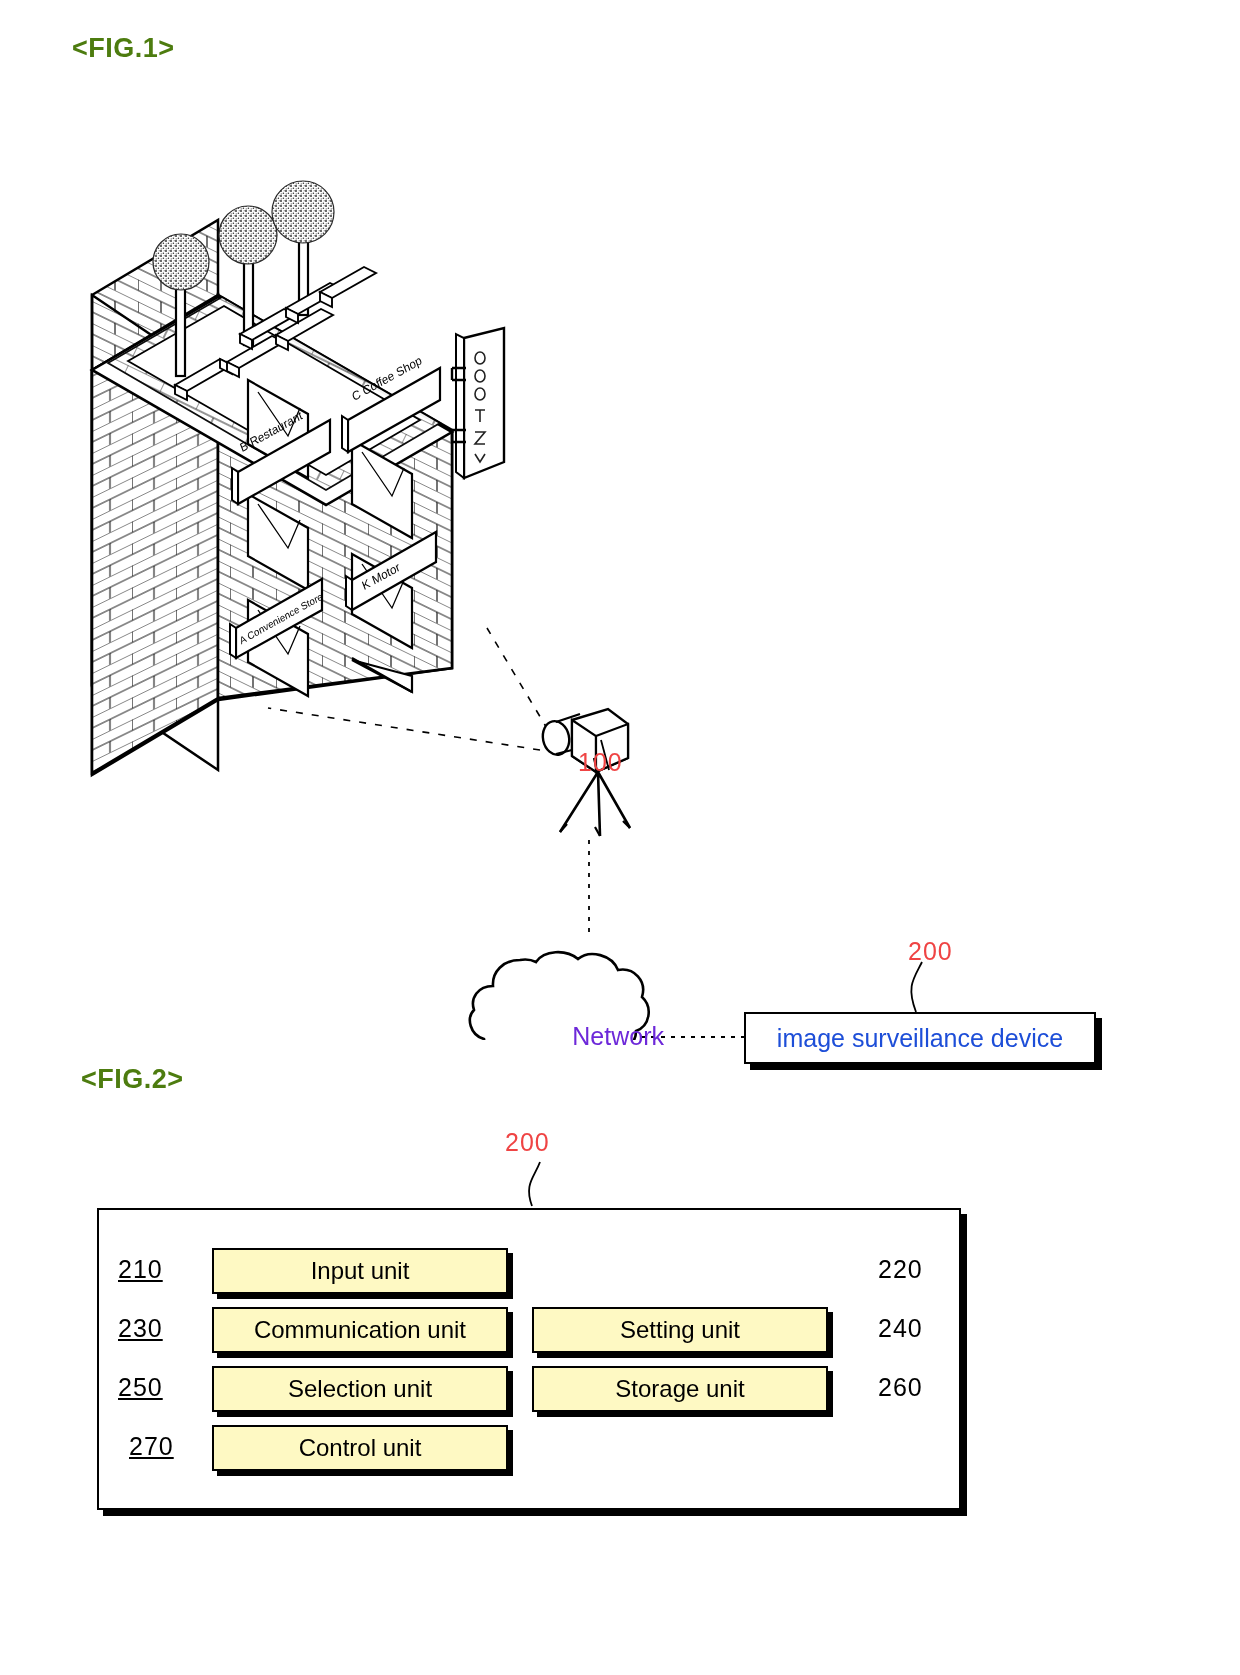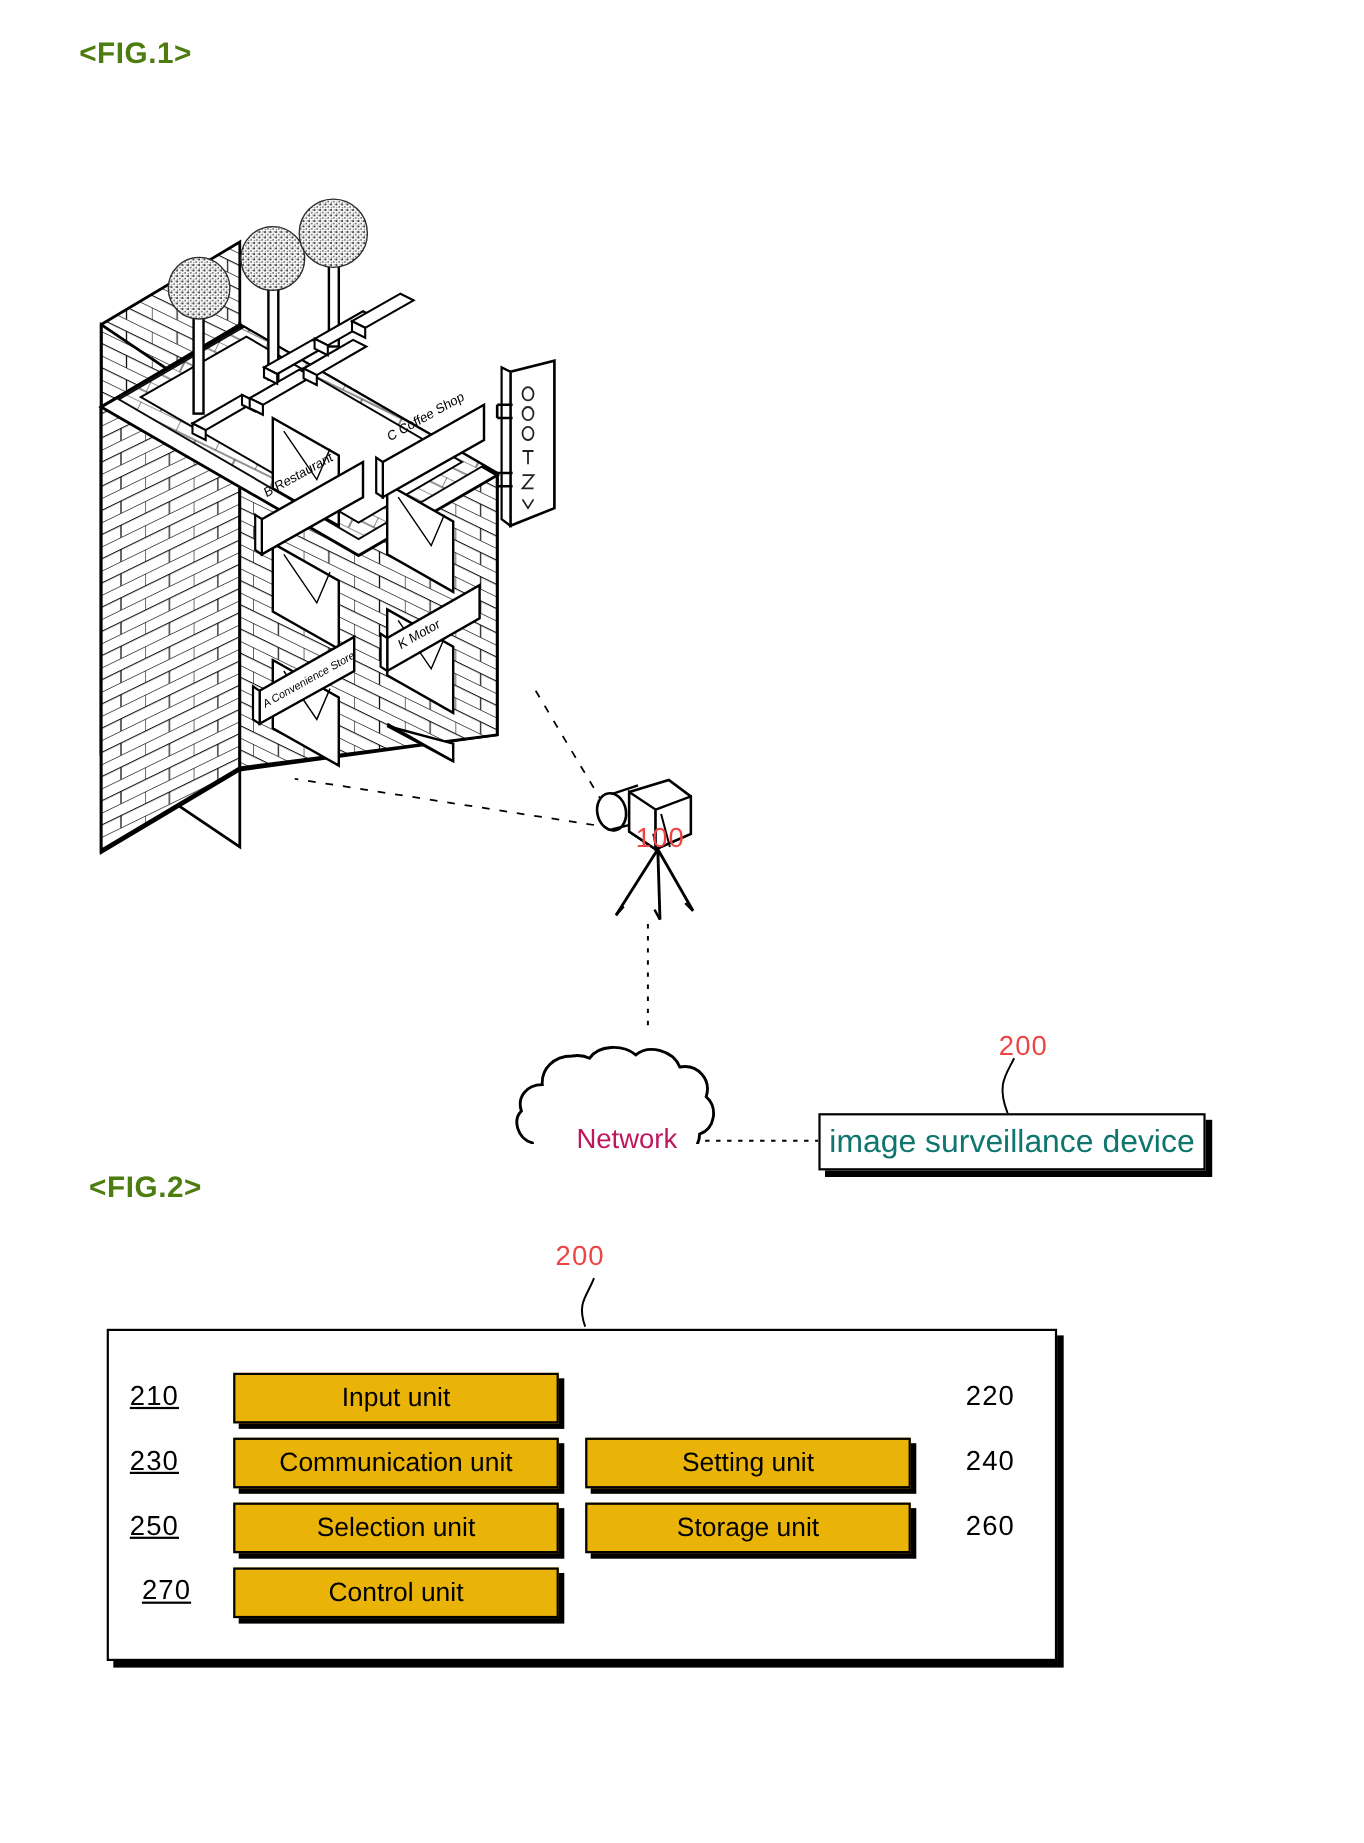--- a/index.html
+++ b/index.html
@@ -40,60 +40,60 @@
     color: #ef4444;
     letter-spacing: 1px;
   }
   #ref-100 { left: 578px; top: 668px; }
   #ref-200-fig1 { left: 908px; top: 857px; }
 
   .cloud-text {
     position: absolute;
     left: 524px; top: 942px;
     width: 140px;
-    text-align: left;
+    text-align: right;
     font-size: 25px;
-    color: #be185d;
+    color: #6d28d9;
   }
   #device-box {
     position: absolute;
     left: 744px; top: 932px;
     width: 348px; height: 48px;
     border: 2px solid #000;
     background: #fff;
     box-shadow: 6px 6px 0 0 #000;
     display: flex;
     align-items: center;
     justify-content: center;
   }
   #device-box-label {
-    font-size: 29px;
+    font-size: 25px;
     white-space: nowrap;
-    color: #0f766e;
+    color: #1d4ed8;
   }
 
   
   #fig2-stage {
     position: absolute;
     left: 0; top: 1100px;
     width: 1240px; height: 520px;
   }
   #fig2-outer {
     position: absolute;
     left: 97px; top: 108px;
     width: 860px; height: 298px;
     border: 2px solid #000;
     background: #fff;
     box-shadow: 6px 6px 0 0 #000;
   }
   .unit-box {
     position: absolute;
     width: 292px; height: 42px;
     border: 2px solid #000;
-    background: #eab308;
+    background: #fef9c3;
     box-shadow: 5px 5px 0 0 #000;
     display: flex;
     align-items: center;
     justify-content: center;
     font-size: 24px;
     color: #000;
   }
   .col-left { left: 212px; }
   .col-right { left: 532px; }
   .row-1 { top: 148px; }

